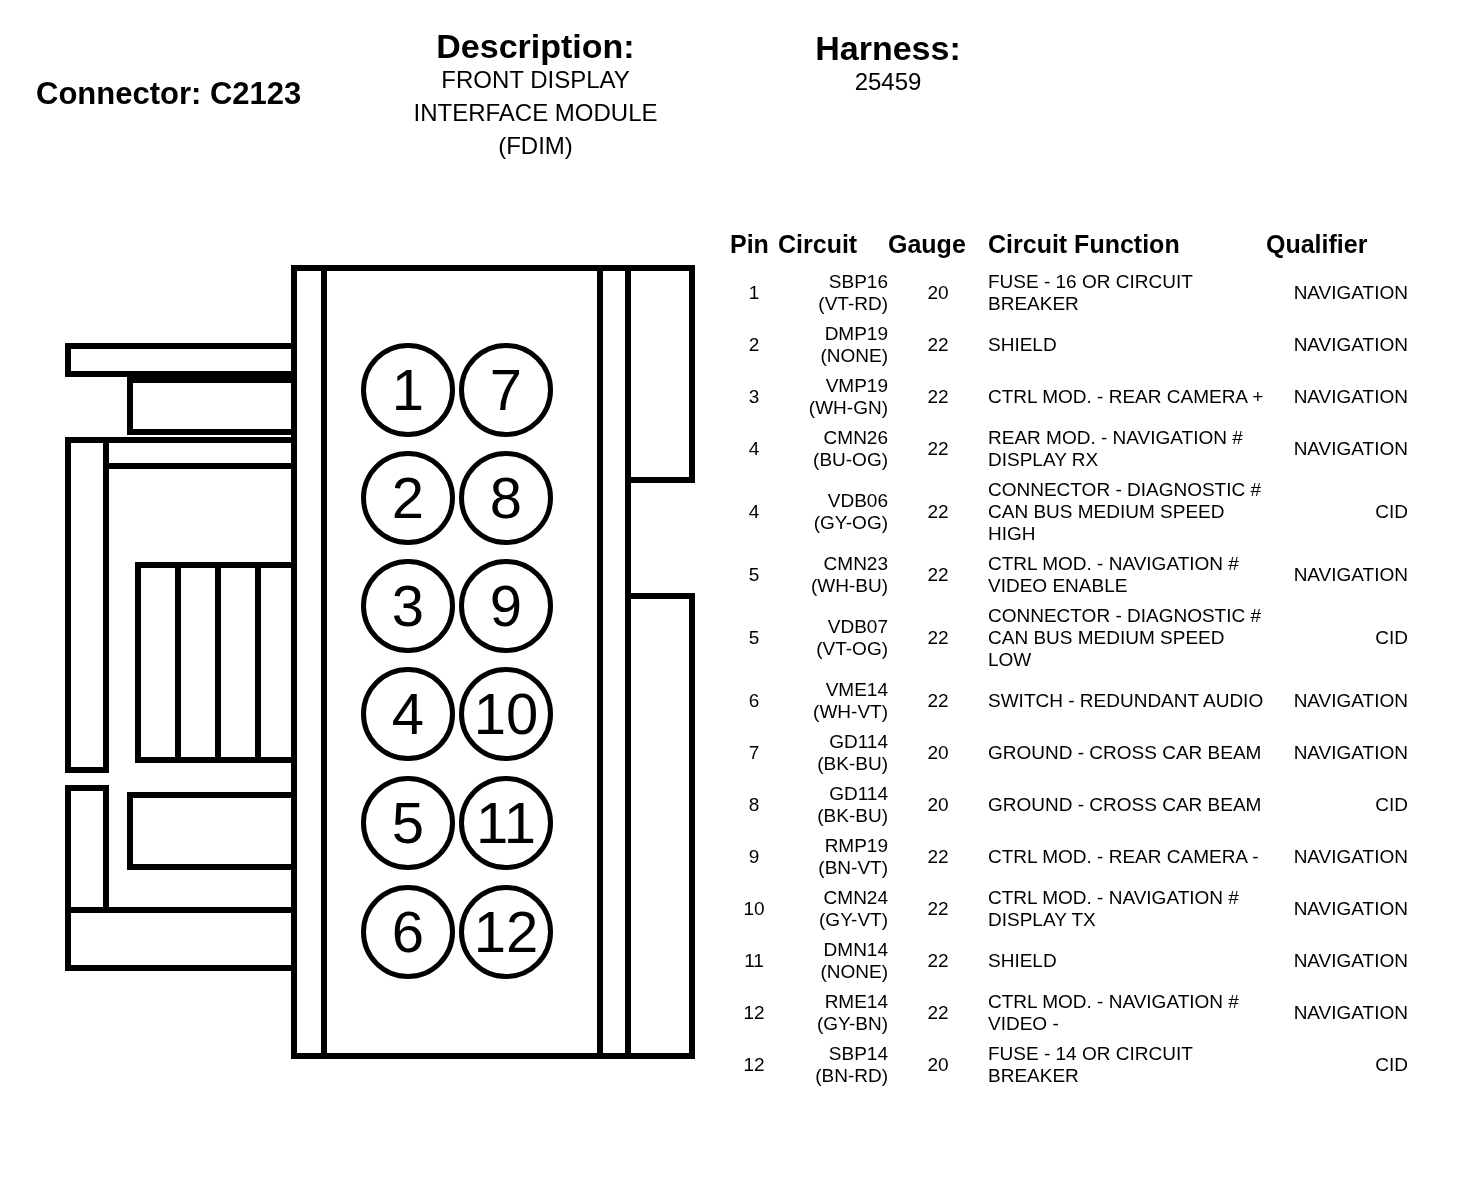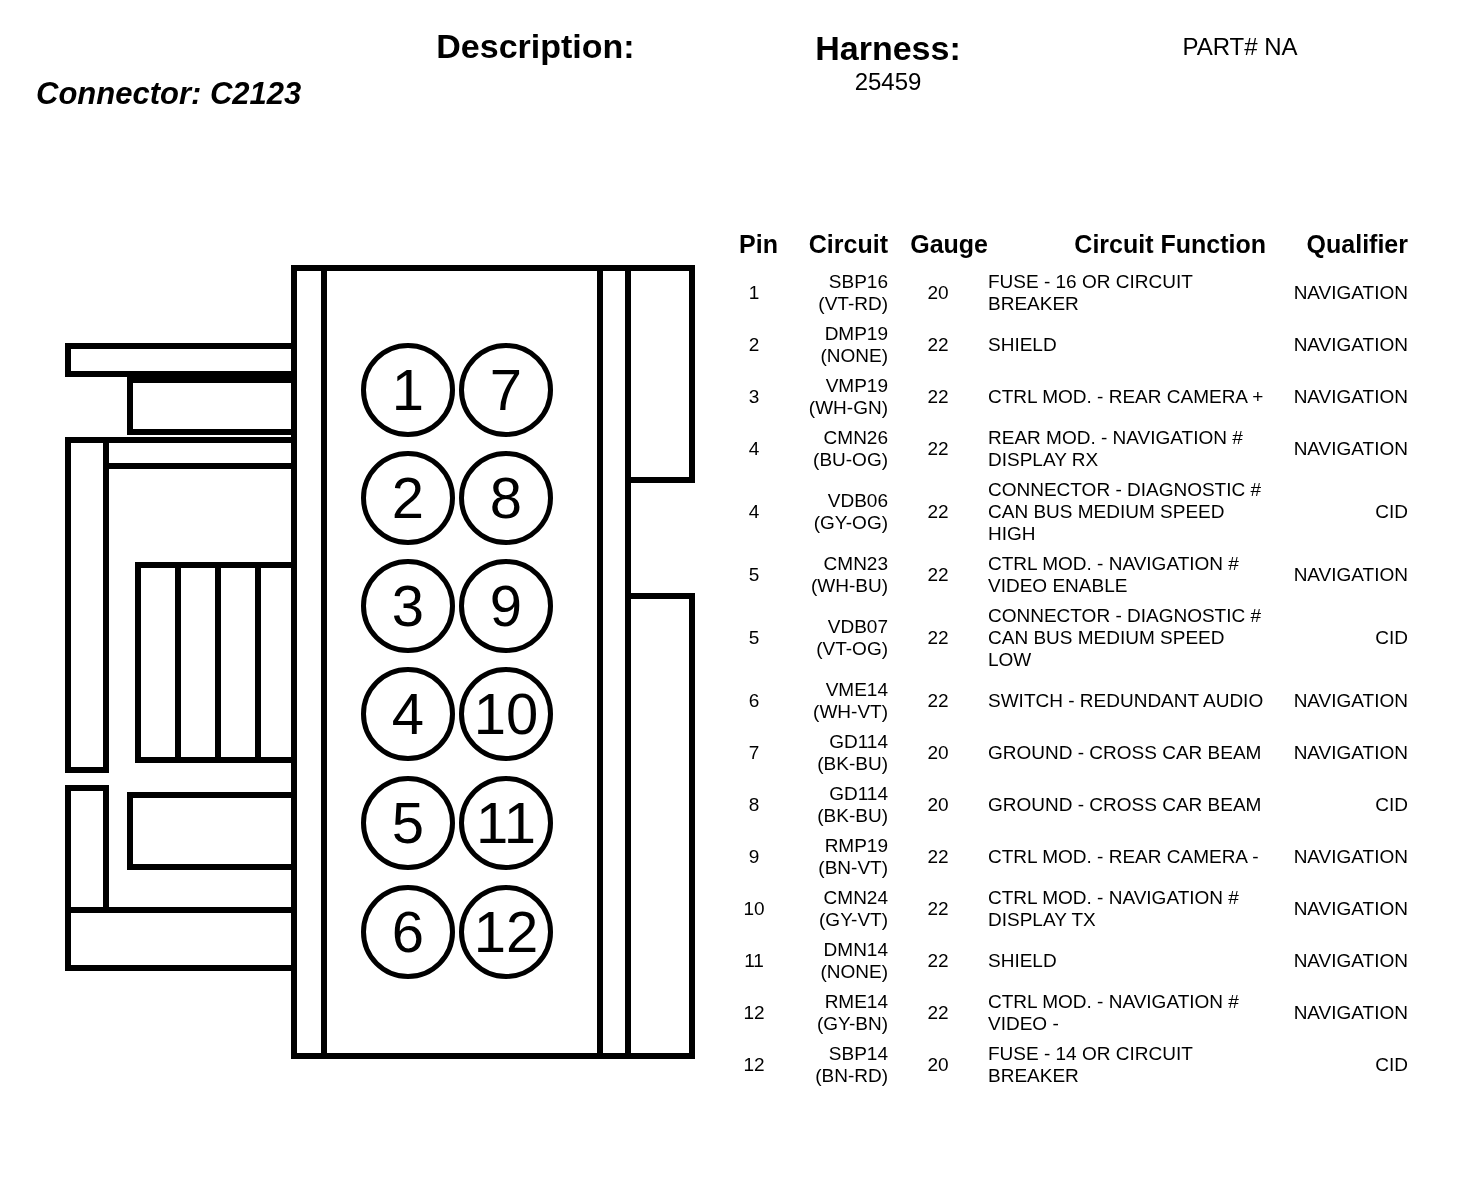--- a/index.html
+++ b/index.html
@@ -4,68 +4,68 @@
 <style>
   * { margin:0; padding:0; box-sizing:border-box; }
   html,body { background:#fff; }
   body {
     width:1472px; height:1182px; position:relative; overflow:hidden;
     font-family:"Liberation Sans", sans-serif; color:#000;
   }
   .page { position:absolute; inset:0; }
 
   
-  .connector-title { position:absolute; left:36px; top:76px; font-size:31px; font-weight:bold; white-space:nowrap;font-style:italic; }
+  .connector-title { position:absolute; left:36px; top:76px; font-size:31px; font-weight:bold; white-space:nowrap; }
   .hdr-block { position:absolute; text-align:center; }
   .hdr-label { font-size:34px; font-weight:bold; line-height:33px; }
   .hdr-value { font-size:24px; line-height:33px; }
   .hdr-desc { left:408px; top:30px; width:255px; }
   .hdr-harness { left:793px; top:32px; width:190px; }
   .hdr-basepart { left:1110px; top:30px; width:260px; }
 
   
   .connector-area { position:absolute; left:60px; top:260px; width:650px; height:810px; }
   .connector-area svg { position:absolute; left:0; top:0; }
   .pin-layer { position:absolute; inset:0; }
   .pin-circle {
     position:absolute; width:94px; height:94px; background:#fff;
     border:5px solid #000; border-radius:50%;
     display:flex; align-items:center; justify-content:center;
     font-size:58px; line-height:1;
   }
 
   
   table.pinout { position:absolute; left:730px; top:230px; border-collapse:collapse; table-layout:fixed; }
-  table.pinout th { font-size:25px; font-weight:bold; text-align:right; padding:0 0 8px 0; white-space:nowrap; }
+  table.pinout th { font-size:25px; font-weight:bold; text-align:left; padding:0 0 8px 0; white-space:nowrap; }
   table.pinout td { font-size:19px; line-height:22px; vertical-align:middle; padding:4px 0; }
   .c-pin  { width:48px;  text-align:center; }
   .c-circuit { width:110px; text-align:right; }
   .c-gauge { width:100px; text-align:center; }
   .c-func { width:278px; text-align:left; }
   .c-qual { width:142px; text-align:right; padding-left:14px !important; }
   th.c-qual { padding-left:0 !important; }
 </style>
 </head>
 <body>
 
 <div class="page">
 
   <div class="connector-title">Connector: C2123</div>
 
   <div class="hdr-block hdr-desc">
     <div class="hdr-label">Description:</div>
+    <div class="hdr-value">FRONT DISPLAY INTERFACE MODULE (FDIM)</div>
   </div>
 
   <div class="hdr-block hdr-harness">
     <div class="hdr-label">Harness:</div>
     <div class="hdr-value">25459</div>
   </div>
 
   <div class="hdr-block hdr-basepart">
-    <div class="hdr-value">PART# NA</div>
   </div>
 
   <div class="connector-area">
     <svg width="650" height="810" viewBox="0 0 650 810">
       <g fill="#ffffff" stroke="#000000" stroke-width="6">
 
         <rect x="8" y="86" width="228" height="28"></rect>
         <rect x="70" y="120" width="166" height="52"></rect>
         <rect x="8" y="180" width="228" height="26"></rect>
         <rect x="8" y="180" width="38" height="330"></rect>

